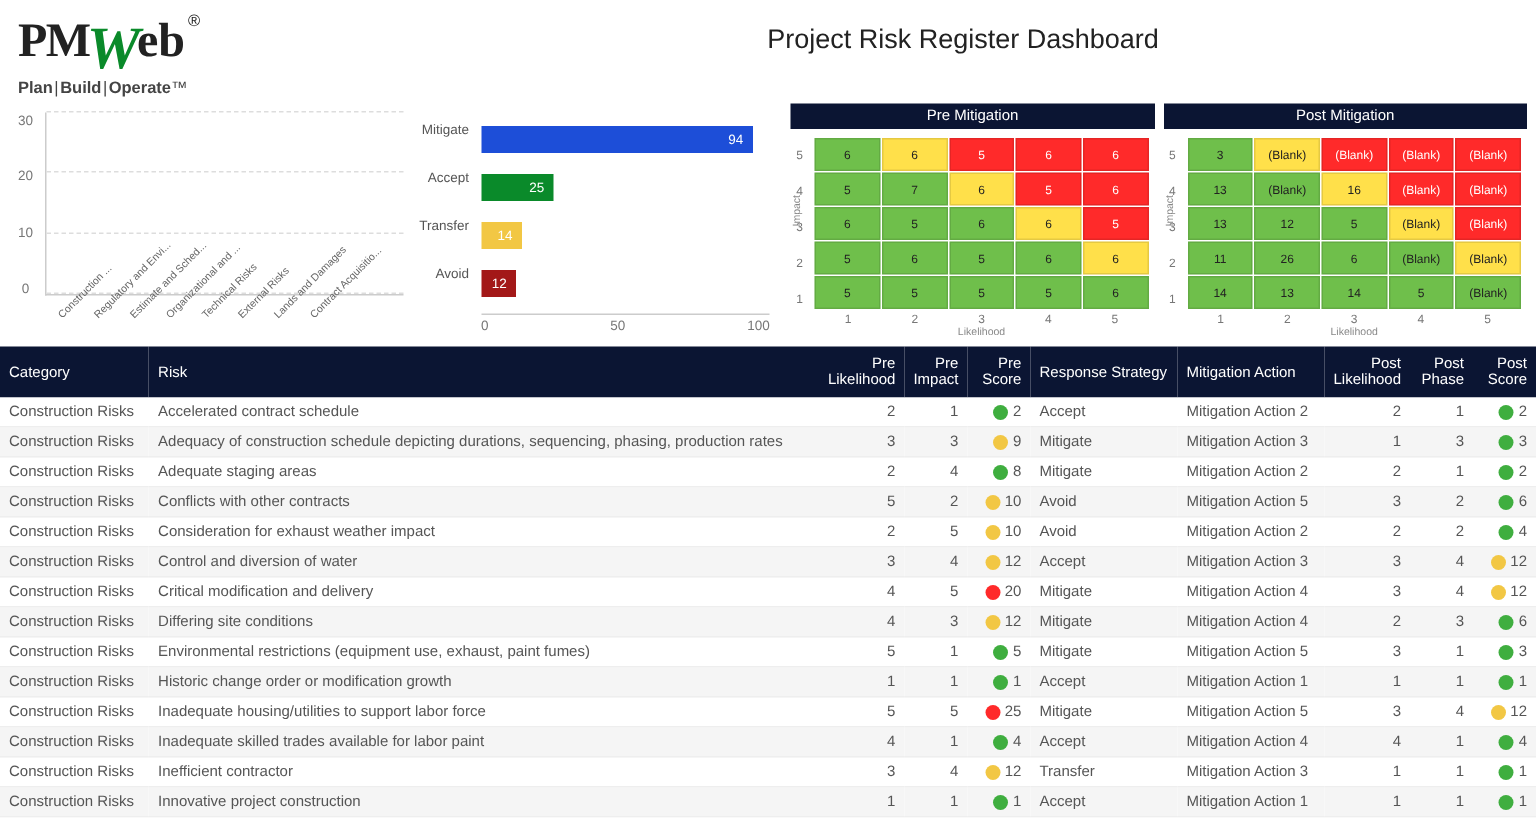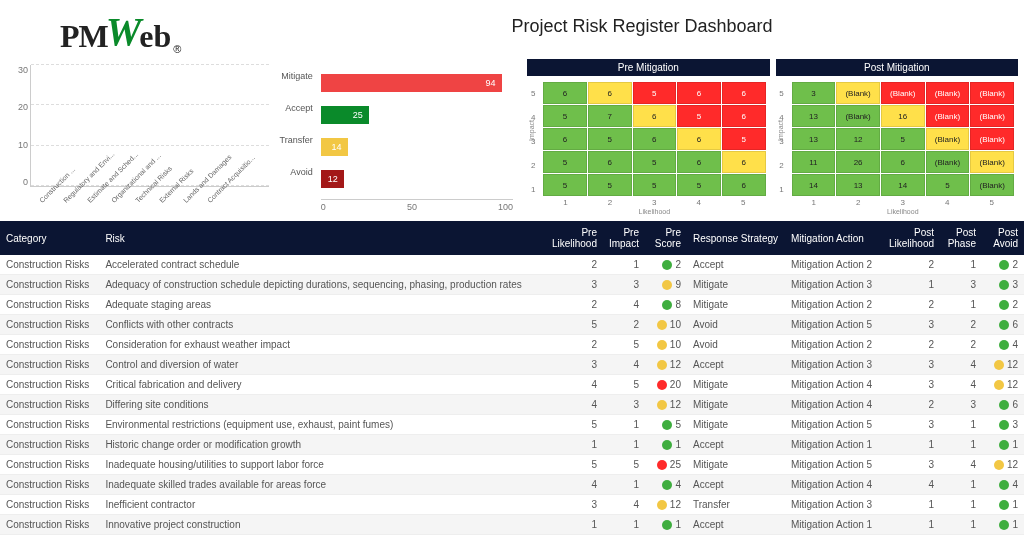--- a/index.html
+++ b/index.html
@@ -1,38 +1,38 @@
 <!DOCTYPE html>
 <html><head>
 <meta charset="utf-8">
 <style>
 * { box-sizing: border-box; margin: 0; padding: 0; }
 body { font-family: "Segoe UI", Arial, sans-serif; font-size: 11px; background: #fff; color: #222; width: 1024px; }
 
 .header { display: flex; align-items: flex-start; padding: 8px 12px 0 12px; }
 .logo-wrap { width: 260px; }
-.logo { display: flex; align-items: flex-end; font-weight: 400; margin-left: 48px; }
+.logo { display: flex; align-items: flex-start; font-weight: 400; }
 .logo .pm { font-size: 32px; font-family: Georgia, serif; font-weight: 700; color: #222; letter-spacing: -1px; }
 .logo .w { font-size: 40px; font-family: Georgia, serif; font-weight: 700; font-style: italic; color: #0a8a2a; margin: 0 -2px; }
 .logo .eb { font-size: 32px; font-family: Georgia, serif; font-weight: 700; color: #222; }
 .logo .reg { font-size: 11px; vertical-align: top; margin-left: 2px; }
 .tagline { font-size: 11px; color: #444; margin-top: -2px; }
 .tagline .sep { margin: 0 1px; }
 .title { flex: 1; text-align: center; font-size: 18px; font-weight: 400; color: #222; padding-top: 8px; }
 .phase-box { width: 160px; font-size: 11px; }
 .phase-box .lbl { color: #666; }
 .phase-box .chk { display: inline-block; width: 10px; height: 10px; border: 1px solid #888; vertical-align: middle; margin-right: 4px; }
 
 .panels { display: flex; gap: 6px; padding: 4px 6px; }
 .panel { flex: 1; }
 .panel-title { background: #0b1533; color: #fff; font-size: 10px; text-align: center; padding: 3px 0; }
 
 
 .cat-chart { position: relative; height: 150px; padding: 6px 4px 0 24px; }
-.cat-axis { position: absolute; left: 0; top: 6px; bottom: 22px; width: 22px; display: flex; flex-direction: column; justify-content: space-between; align-items: flex-end; font-size: 9px; color: #777; }
+.cat-axis { position: absolute; left: 0; top: 6px; bottom: 22px; width: 22px; display: flex; flex-direction: column; justify-content: space-between; align-items: center; font-size: 9px; color: #777; }
 .cat-plot { position: relative; height: 122px; border-left: 1px solid #ccc; border-bottom: 1px solid #ccc; display: flex; align-items: flex-end; gap: 4px; padding: 0 2px; }
 .cat-grid { position: absolute; left: 0; right: 0; border-top: 1px dashed #ddd; }
 .cat-bar { position: relative; width: 20px; display: flex; align-items: flex-end; justify-content: center; }
 .cat-bar .fill { width: 100%; }
 .cat-bar .val { position: absolute; top: 2px; left: 0; right: 0; text-align: center; font-size: 9px; color: #fff; }
 .cat-labels { display: flex; gap: 4px; padding-left: 2px; margin-top: 2px; }
 .cat-lab { width: 20px; font-size: 7px; color: #666; transform: rotate(-45deg); transform-origin: top left; white-space: nowrap; height: 18px; position: relative; left: 6px; top: 10px; }
 
 
 .resp-chart { padding: 12px 8px 4px 42px; position: relative; height: 150px; }
@@ -70,20 +70,23 @@
 <body>
 
 <div class="header">
   <div class="logo-wrap">
     <div class="logo">
       <span class="pm">PM</span>
       <span class="w">W</span>
       <span class="eb">eb</span>
       <span class="reg">®</span>
     </div>
+    <div class="tagline">
+      <b>Plan</b><span class="sep">|</span><b>Build</b><span class="sep">|</span><b>Operate</b><span>™</span>
+    </div>
   </div>
   <div class="title">Project Risk Register Dashboard</div>
 </div>
 
 <div class="panels">
 
   <div class="panel" style="flex:1.1">
     <div class="cat-chart">
       <div class="cat-axis" id="cat-axis">
           <div>30</div>
@@ -139,21 +142,21 @@
           <div class="cat-lab">Lands and Damages</div>
           <div class="cat-lab">Contract Acquisitio...</div>
         </div>
     </div>
   </div>
 
   <div class="panel" style="flex:1">
     <div class="resp-chart" id="resp-chart">
         <div class="resp-lab" style="top: 12px;">Mitigate</div>
         <div class="resp-row">
-          <div class="resp-bar" style="width: 94%; background: #ef4444;">
+          <div class="resp-bar" style="width: 94%; background: #1d4ed8;">
             <span class="val">94</span>
           </div>
         </div>
         <div class="resp-lab" style="top: 44px;">Accept</div>
         <div class="resp-row">
           <div class="resp-bar" style="width: 25%; background: rgb(10, 138, 42);">
             <span class="val">25</span>
           </div>
         </div>
         <div class="resp-lab" style="top: 76px;">Transfer</div>
@@ -280,21 +283,21 @@
     <tr id="tbl-head">
         <th>Category</th>
         <th>Risk</th>
         <th class="rt col-narrow">Pre Likelihood</th>
         <th class="rt col-narrow">Pre Impact</th>
         <th class="rt col-narrow">Pre Score</th>
         <th class="col-wider">Response Strategy</th>
         <th class="col-wider">Mitigation Action</th>
         <th class="rt col-narrow">Post Likelihood</th>
         <th class="rt col-narrow">Post Phase</th>
-        <th class="rt col-narrow">Post Avoid</th>
+        <th class="rt col-narrow">Post Score</th>
       </tr>
   </thead>
   <tbody id="tbl-body">
       <tr>
         <td>Construction Risks</td>
         <td>Accelerated contract schedule</td>
         <td class="rt">2</td>
         <td class="rt">1</td>
         <td class="rt">
           <div class="score-cell">
@@ -418,21 +421,21 @@
         <td class="rt">4</td>
         <td class="rt">
           <div class="score-cell">
             <span class="dot" style="background:#f2c744"></span>
             <span>12</span>
           </div>
         </td>
       </tr>
       <tr>
         <td>Construction Risks</td>
-        <td>Critical fabrication and delivery</td>
+        <td>Critical modification and delivery</td>
         <td class="rt">4</td>
         <td class="rt">5</td>
         <td class="rt">
           <div class="score-cell">
             <span class="dot" style="background:#ff2a2a"></span>
             <span>20</span>
           </div>
         </td>
         <td>Mitigate</td>
         <td>Mitigation Action 4</td>
@@ -528,21 +531,21 @@
         <td class="rt">4</td>
         <td class="rt">
           <div class="score-cell">
             <span class="dot" style="background:#f2c744"></span>
             <span>12</span>
           </div>
         </td>
       </tr>
       <tr>
         <td>Construction Risks</td>
-        <td>Inadequate skilled trades available for areas force</td>
+        <td>Inadequate skilled trades available for labor paint</td>
         <td class="rt">4</td>
         <td class="rt">1</td>
         <td class="rt">
           <div class="score-cell">
             <span class="dot" style="background:#3fae3f"></span>
             <span>4</span>
           </div>
         </td>
         <td>Accept</td>
         <td>Mitigation Action 4</td>

